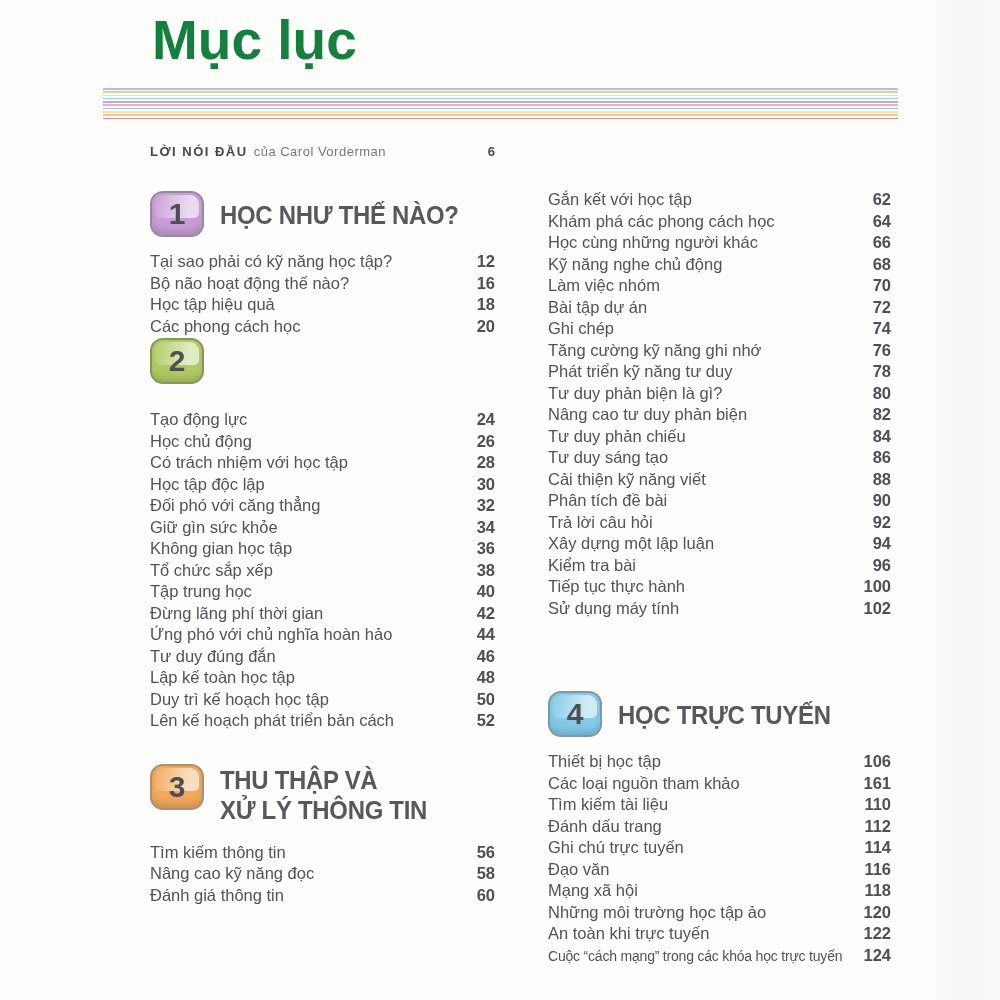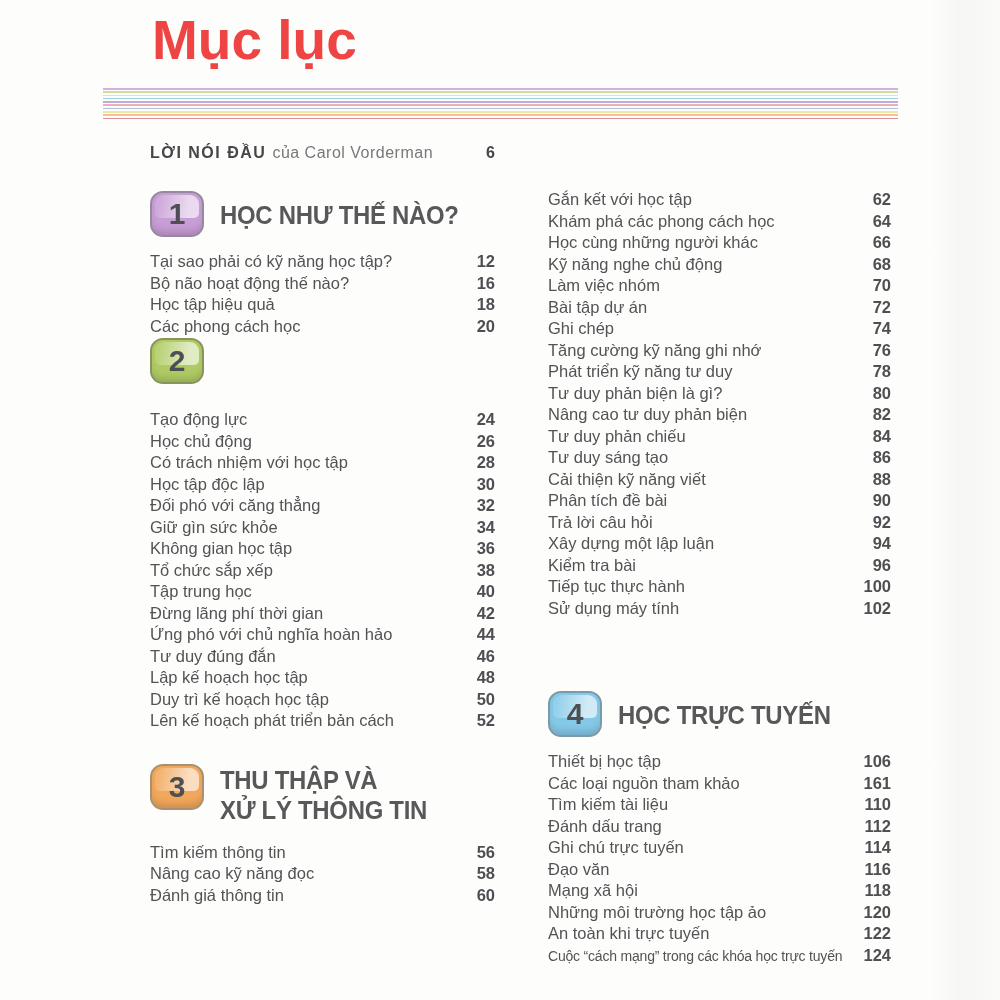--- a/index.html
+++ b/index.html
@@ -9,28 +9,28 @@
     font-family:"Liberation Sans","DejaVu Sans",sans-serif;
     color:#545557;
   }
   .scan-edge{
     position:absolute;top:0;right:0;width:70px;height:1000px;
     background:linear-gradient(to right,rgba(120,120,125,0) 0%,rgba(120,120,125,0.05) 45%,rgba(120,120,125,0.02) 100%);
     pointer-events:none;
   }
   .page-title{
     position:absolute;left:152px;top:8px;
-    font-size:55px;font-weight:bold;color:#ef4444;letter-spacing:0px;
+    font-size:55px;font-weight:bold;color:#15803d;letter-spacing:0px;
   }
   .rainbow{position:absolute;left:103px;top:88px;width:795px;}
   .rainbow .line{height:1.6px;margin-bottom:1.7px;opacity:0.85;}
   .preface{
     position:absolute;left:150px;top:144px;width:345px;
     display:flex;justify-content:space-between;align-items:baseline;
-    font-size:16px;
+    font-size:13px;
   }
   .preface .bold-label{font-weight:bold;color:#454648;letter-spacing:1.5px;}
   .preface .author{color:#77787a;letter-spacing:0.5px;margin-left:6px;}
   .preface .pnum{font-weight:bold;color:#454648;}
 
   .col{position:absolute;top:190px;width:345px;}
   .col-left{left:150px;}
   .col-right{left:548px;width:343px;}
 
   .sec-header{display:flex;gap:16px;}
@@ -202,21 +202,21 @@
         <span class="toc-label">Ứng phó với chủ nghĩa hoàn hảo</span>
         <span class="toc-page">44</span>
       </div>
 
       <div class="toc-row">
         <span class="toc-label">Tư duy đúng đắn</span>
         <span class="toc-page">46</span>
       </div>
 
       <div class="toc-row">
-        <span class="toc-label">Lập kế hoạch học tập</span>
+        <span class="toc-label">Lập kế toàn học tập</span>
         <span class="toc-page">48</span>
       </div>
 
       <div class="toc-row">
         <span class="toc-label">Duy trì kế hoạch học tập</span>
         <span class="toc-page">50</span>
       </div>
 
       <div class="toc-row">
         <span class="toc-label">Lên kế hoạch phát triển bản cách</span>

